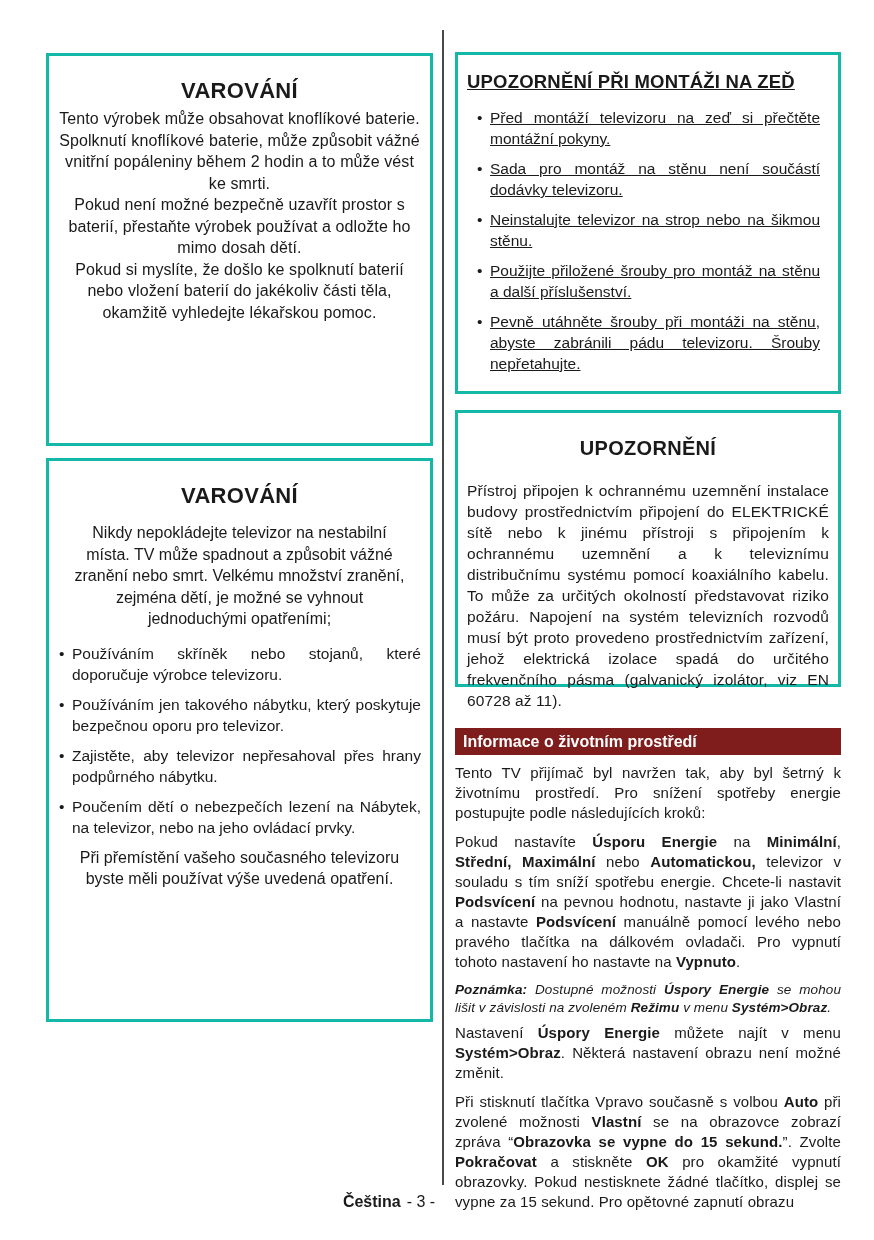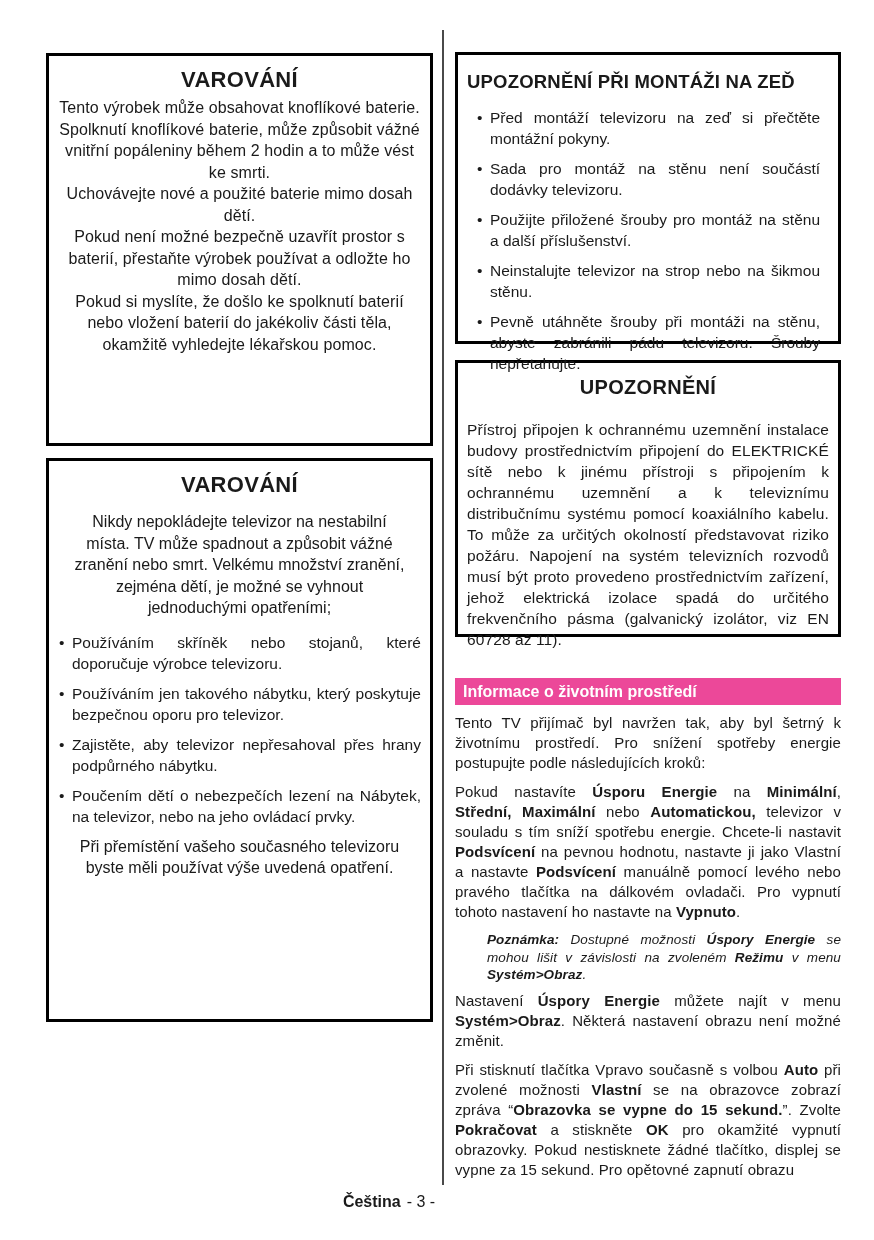--- a/index.html
+++ b/index.html
@@ -17,23 +17,23 @@
   .col.right { left: 455px; top: 52px; width: 386px; }
 
   .divider {
     position: absolute;
     left: 442px; top: 30px;
     width: 2px; height: 1155px;
     background: #4a4a4a;
   }
 
   .box {
-    border: 3px solid #000000;
+    border: 3px solid #14b8a6;
     box-sizing: border-box;
-    padding: 9px 9px;
+    padding: 20px 9px;
   }
   .box h2 {
     margin: 2px 0 4px;
     text-align: center;
     font-size: 22px;
     font-weight: bold;
     letter-spacing: 0.3px;
   }
 
   
@@ -65,41 +65,41 @@
     font-size: 15.5px;
     line-height: 21px;
   }
   ul.bullets li::before {
     content: "\2022";
     position: absolute;
     left: 1px;
   }
 
   
-  .box.mount { height: 292px; padding-top: 12px; }
+  .box.mount { height: 342px; padding-top: 12px; text-decoration: underline; }
   .box.mount h2 {
     text-align: left;
     font-size: 18.5px;
     margin: 4px 0 14px;
     letter-spacing: 0.2px;
     white-space: nowrap;
   }
   .box.caution { margin-top: 16px; height: 277px; }
   .box.caution h2 { font-size: 20px; margin: 4px 0 20px; }
   .box.caution .body {
     margin: 0;
     text-align: justify;
     font-size: 15.5px;
     line-height: 21px;
     letter-spacing: 0.1px;
   }
 
   .section-header {
     margin-top: 41px;
-    background: #ec4899;
+    background: #7f1d1d;
     color: #ffffff;
     font-weight: bold;
     font-size: 16px;
     height: 27px;
     line-height: 27px;
     padding: 0 0 0 8px;
     box-sizing: border-box;
   }
   .env-body { margin-top: 8px; }
   .env-body p {
@@ -107,21 +107,20 @@
     text-align: justify;
     font-size: 15px;
     line-height: 20px;
     letter-spacing: 0.1px;
   }
   .env-body p.note {
     font-size: 13.5px;
     line-height: 17.5px;
     font-style: italic;
     margin-bottom: 7px;
-    margin-left: 32px;
   }
 
   .footer {
     position: absolute;
     left: 0; top: 1193px;
     width: 778px;
     text-align: center;
     font-size: 16px;
   }
   .footer .lang { font-weight: bold; }
@@ -132,21 +131,20 @@
 </head>
 <body>
 
 <div class="page">
 
   <div class="col left">
 
     <section class="box warning1">
       <h2>VAROVÁNÍ</h2>
       <p>Tento výrobek může obsahovat knoflíkové baterie. Spolknutí knoflíkové baterie, může způsobit vážné vnitřní popáleniny během 2 hodin a to může vést ke smrti.</p>
-      <p>Uchovávejte nové a použité baterie mimo dosah dětí.</p>
       <p>Pokud není možné bezpečně uzavřít prostor s baterií, přestaňte výrobek používat a odložte ho mimo dosah dětí.</p>
       <p>Pokud si myslíte, že došlo ke spolknutí baterií nebo vložení baterií do jakékoliv části těla, okamžitě vyhledejte lékařskou pomoc.</p>
     </section>
 
     <section class="box warning2">
       <h2>VAROVÁNÍ</h2>
       <p class="intro">Nikdy nepokládejte televizor na nestabilní místa. TV může spadnout a způsobit vážné zranění nebo smrt. Velkému množství zranění, zejména dětí, je možné se vyhnout jednoduchými opatřeními;</p>
       <ul class="bullets">
         <li>Používáním skříněk nebo stojanů, které doporučuje výrobce televizoru.</li>
         <li>Používáním jen takového nábytku, který poskytuje bezpečnou oporu pro televizor.</li>
@@ -160,22 +158,22 @@
 
   <div class="divider"></div>
 
   <div class="col right">
 
     <section class="box mount">
       <h2>UPOZORNĚNÍ PŘI MONTÁŽI NA ZEĎ</h2>
       <ul class="bullets">
         <li>Před montáží televizoru na zeď si přečtěte montážní pokyny.</li>
         <li>Sada pro montáž na stěnu není součástí dodávky televizoru.</li>
+        <li>Neinstalujte televizor na strop nebo na šikmou stěnu.</li>
         <li>Použijte přiložené šrouby pro montáž na stěnu a další příslušenství.</li>
-        <li>Neinstalujte televizor na strop nebo na šikmou stěnu.</li>
         <li>Pevně utáhněte šrouby při montáži na stěnu, abyste zabránili pádu televizoru. Šrouby nepřetahujte.</li>
       </ul>
     </section>
 
     <section class="box caution">
       <h2>UPOZORNĚNÍ</h2>
       <p class="body">Přístroj připojen k ochrannému uzemnění instalace budovy prostřednictvím připojení do ELEKTRICKÉ sítě nebo k jinému přístroji s připojením k ochrannému uzemnění a k televiznímu distribučnímu systému pomocí koaxiálního kabelu. To může za určitých okolností představovat riziko požáru. Napojení na systém televizních rozvodů musí být proto provedeno prostřednictvím zařízení, jehož elektrická izolace spadá do určitého frekvenčního pásma (galvanický izolátor, viz EN 60728 až 11).</p>
     </section>
 
     <div class="section-header">

